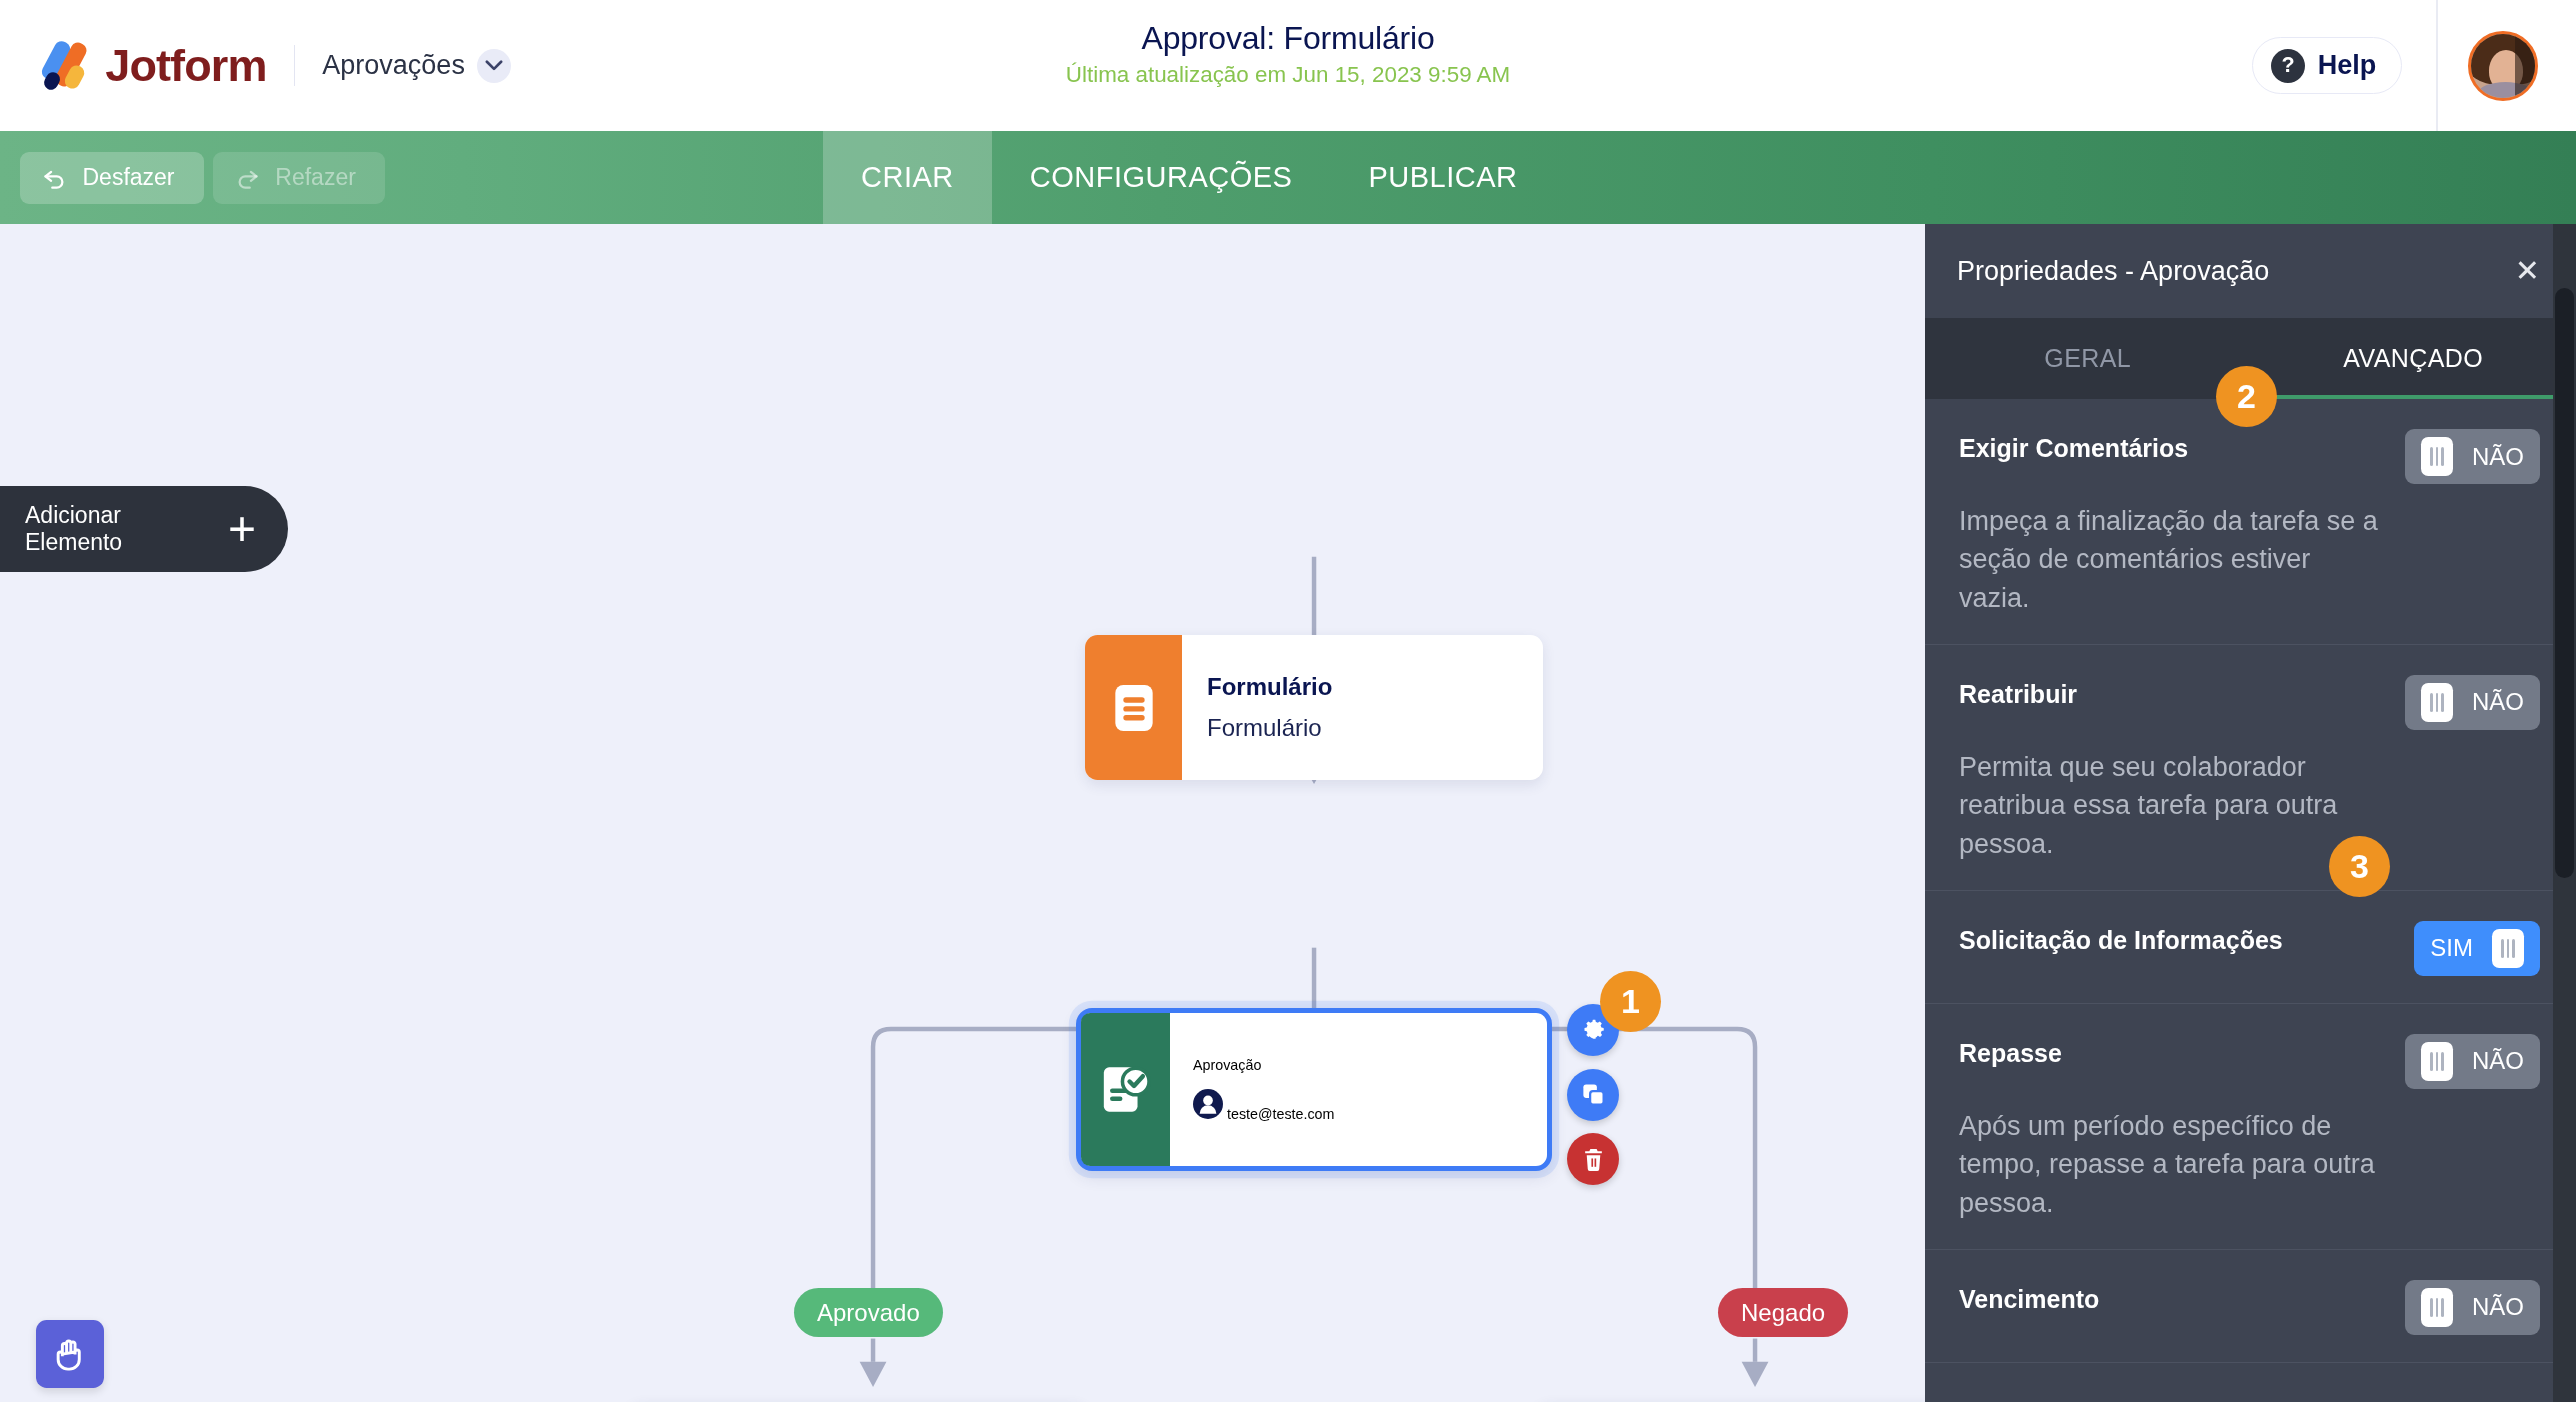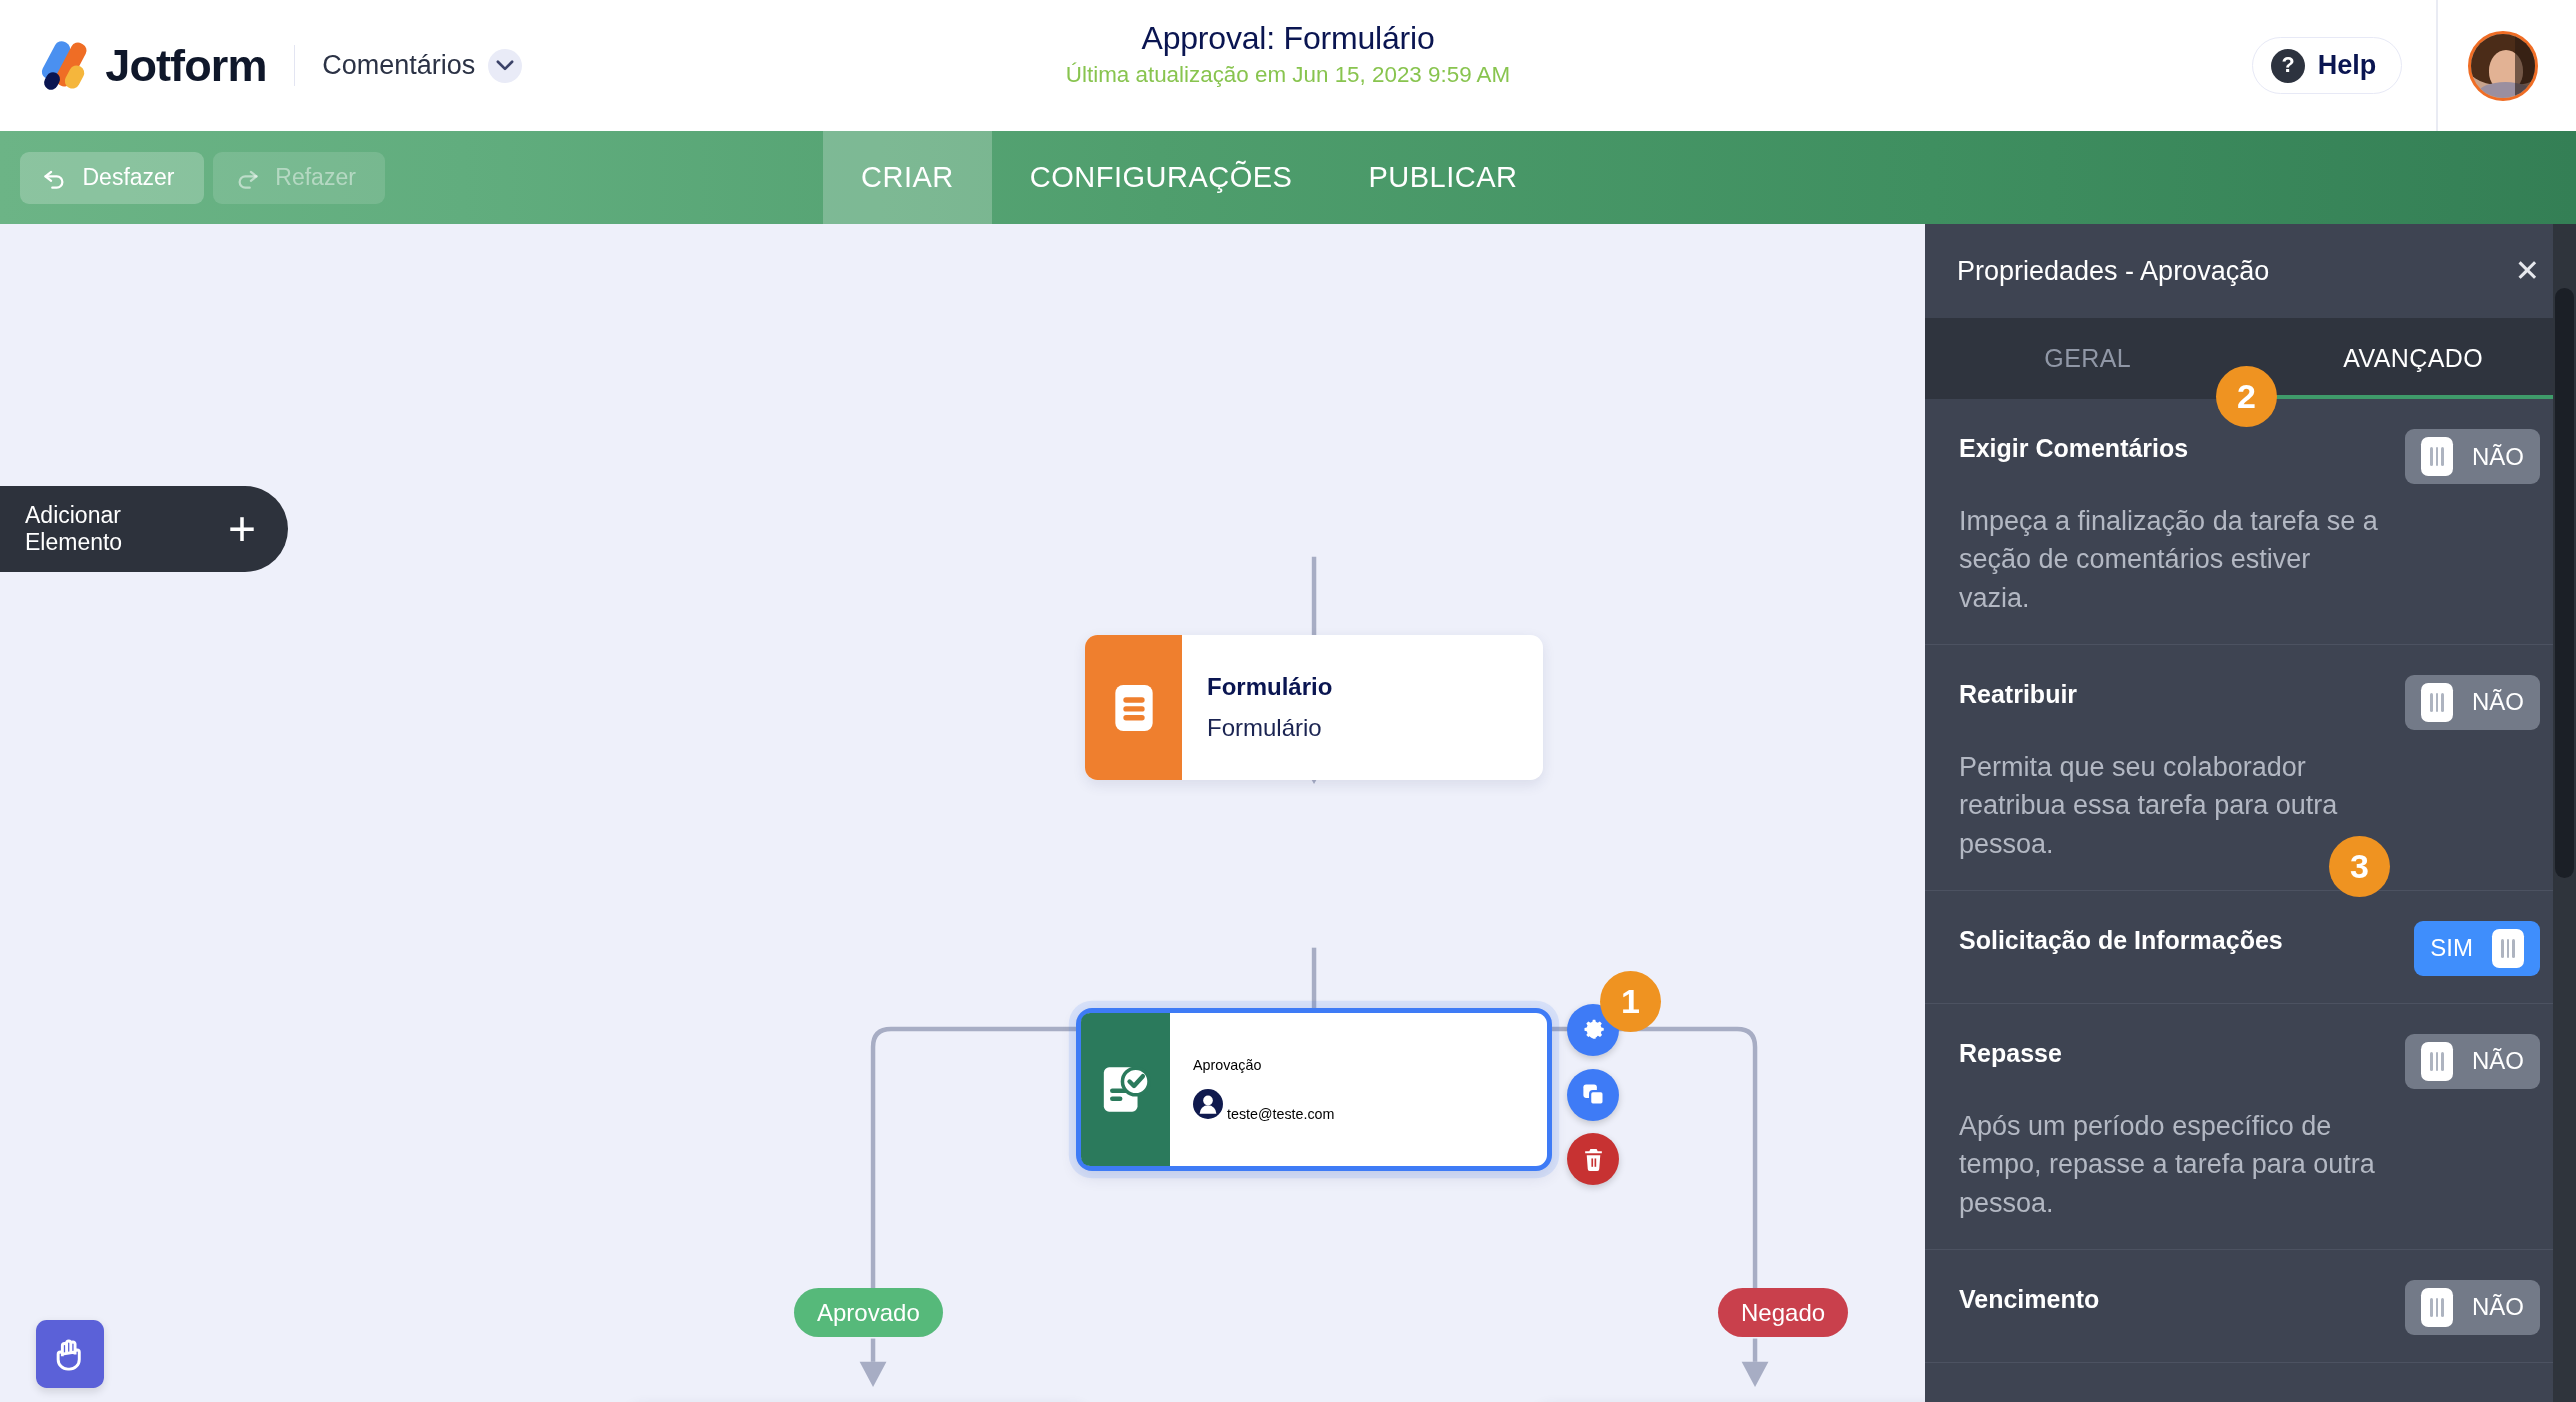--- a/index.html
+++ b/index.html
@@ -16,21 +16,21 @@
     position: absolute; left: 0; top: 0; width: 2576px; height: 131px;
     background: #fff; display: flex; align-items: center;
   }
   .brand { display: flex; align-items: center; padding-left: 36px; height: 100%; }
   .logo-mark { width: 55px; height: 55px; position: relative; margin-right: 14.3px; }
   .logo-mark i { position: absolute; display: block; border-radius: 7.2px; }
   .lm1 { width: 16px; height: 41px; background: #4a90f0; left: 11.6px; top: 1.8px; transform: rotate(28deg); }
   .lm2 { width: 16px; height: 47px; background: #ef6d25; left: 27px; top: 2.7px; transform: rotate(28deg); }
   .lm3 { width: 15px; height: 24px; background: #f5b63c; left: 31px; top: 27px; transform: rotate(28deg); }
   .lm4 { width: 14.3px; height: 18px; background: #0a1551; left: 9px; top: 34px; transform: rotate(28deg); }
-  .brand-name { font-size: 45px; font-weight: bold; color: #0f172a; letter-spacing: -0.9px; }
+  .brand-name { font-size: 45px; font-weight: bold; color: #7f1d1d; letter-spacing: -0.9px; }
   .hdr-divider { width: 1.8px; height: 41px; background: #e3e5f2; margin: 0 27px; }
   .aprov-menu { display: flex; align-items: center; gap: 12.5px; cursor: pointer; }
   .aprov-menu .lbl { font-size: 27px; color: #2b3245; }
   .chev { width: 34px; height: 34px; border-radius: 50%; background: #e9ebf7;
           display: flex; align-items: center; justify-content: center; }
   .chev svg { display: block; }
 
   .hdr-center { position: absolute; left: 0; right: 0; top: 19.7px; text-align: center; pointer-events: none; }
   .hdr-title { font-size: 32px; font-weight: normal; color: #0a1551; letter-spacing: -0.2px; }
   .hdr-sub { font-size: 22.4px; color: #88c44f; margin-top: 5.4px; }
@@ -168,21 +168,21 @@
     <div class="brand">
       <div class="logo-mark">
         <i class="lm1"></i>
           <i class="lm2"></i>
           <i class="lm3"></i>
           <i class="lm4"></i>
       </div>
       <div class="brand-name">Jotform</div>
       <div class="hdr-divider"></div>
       <div class="aprov-menu">
-        <span class="lbl">Comentários</span>
+        <span class="lbl">Aprovações</span>
         <span class="chev">
           <svg width="18" height="10.7" viewBox="0 0 20 12">
               <path d="M2 2 L10 10 L18 2" stroke="#3b4268" stroke-width="3" fill="none" stroke-linecap="round" stroke-linejoin="round"></path>
             </svg>
         </span>
       </div>
     </div>
 
     <div class="hdr-center">
       <div class="hdr-title">Approval: Formulário</div>

